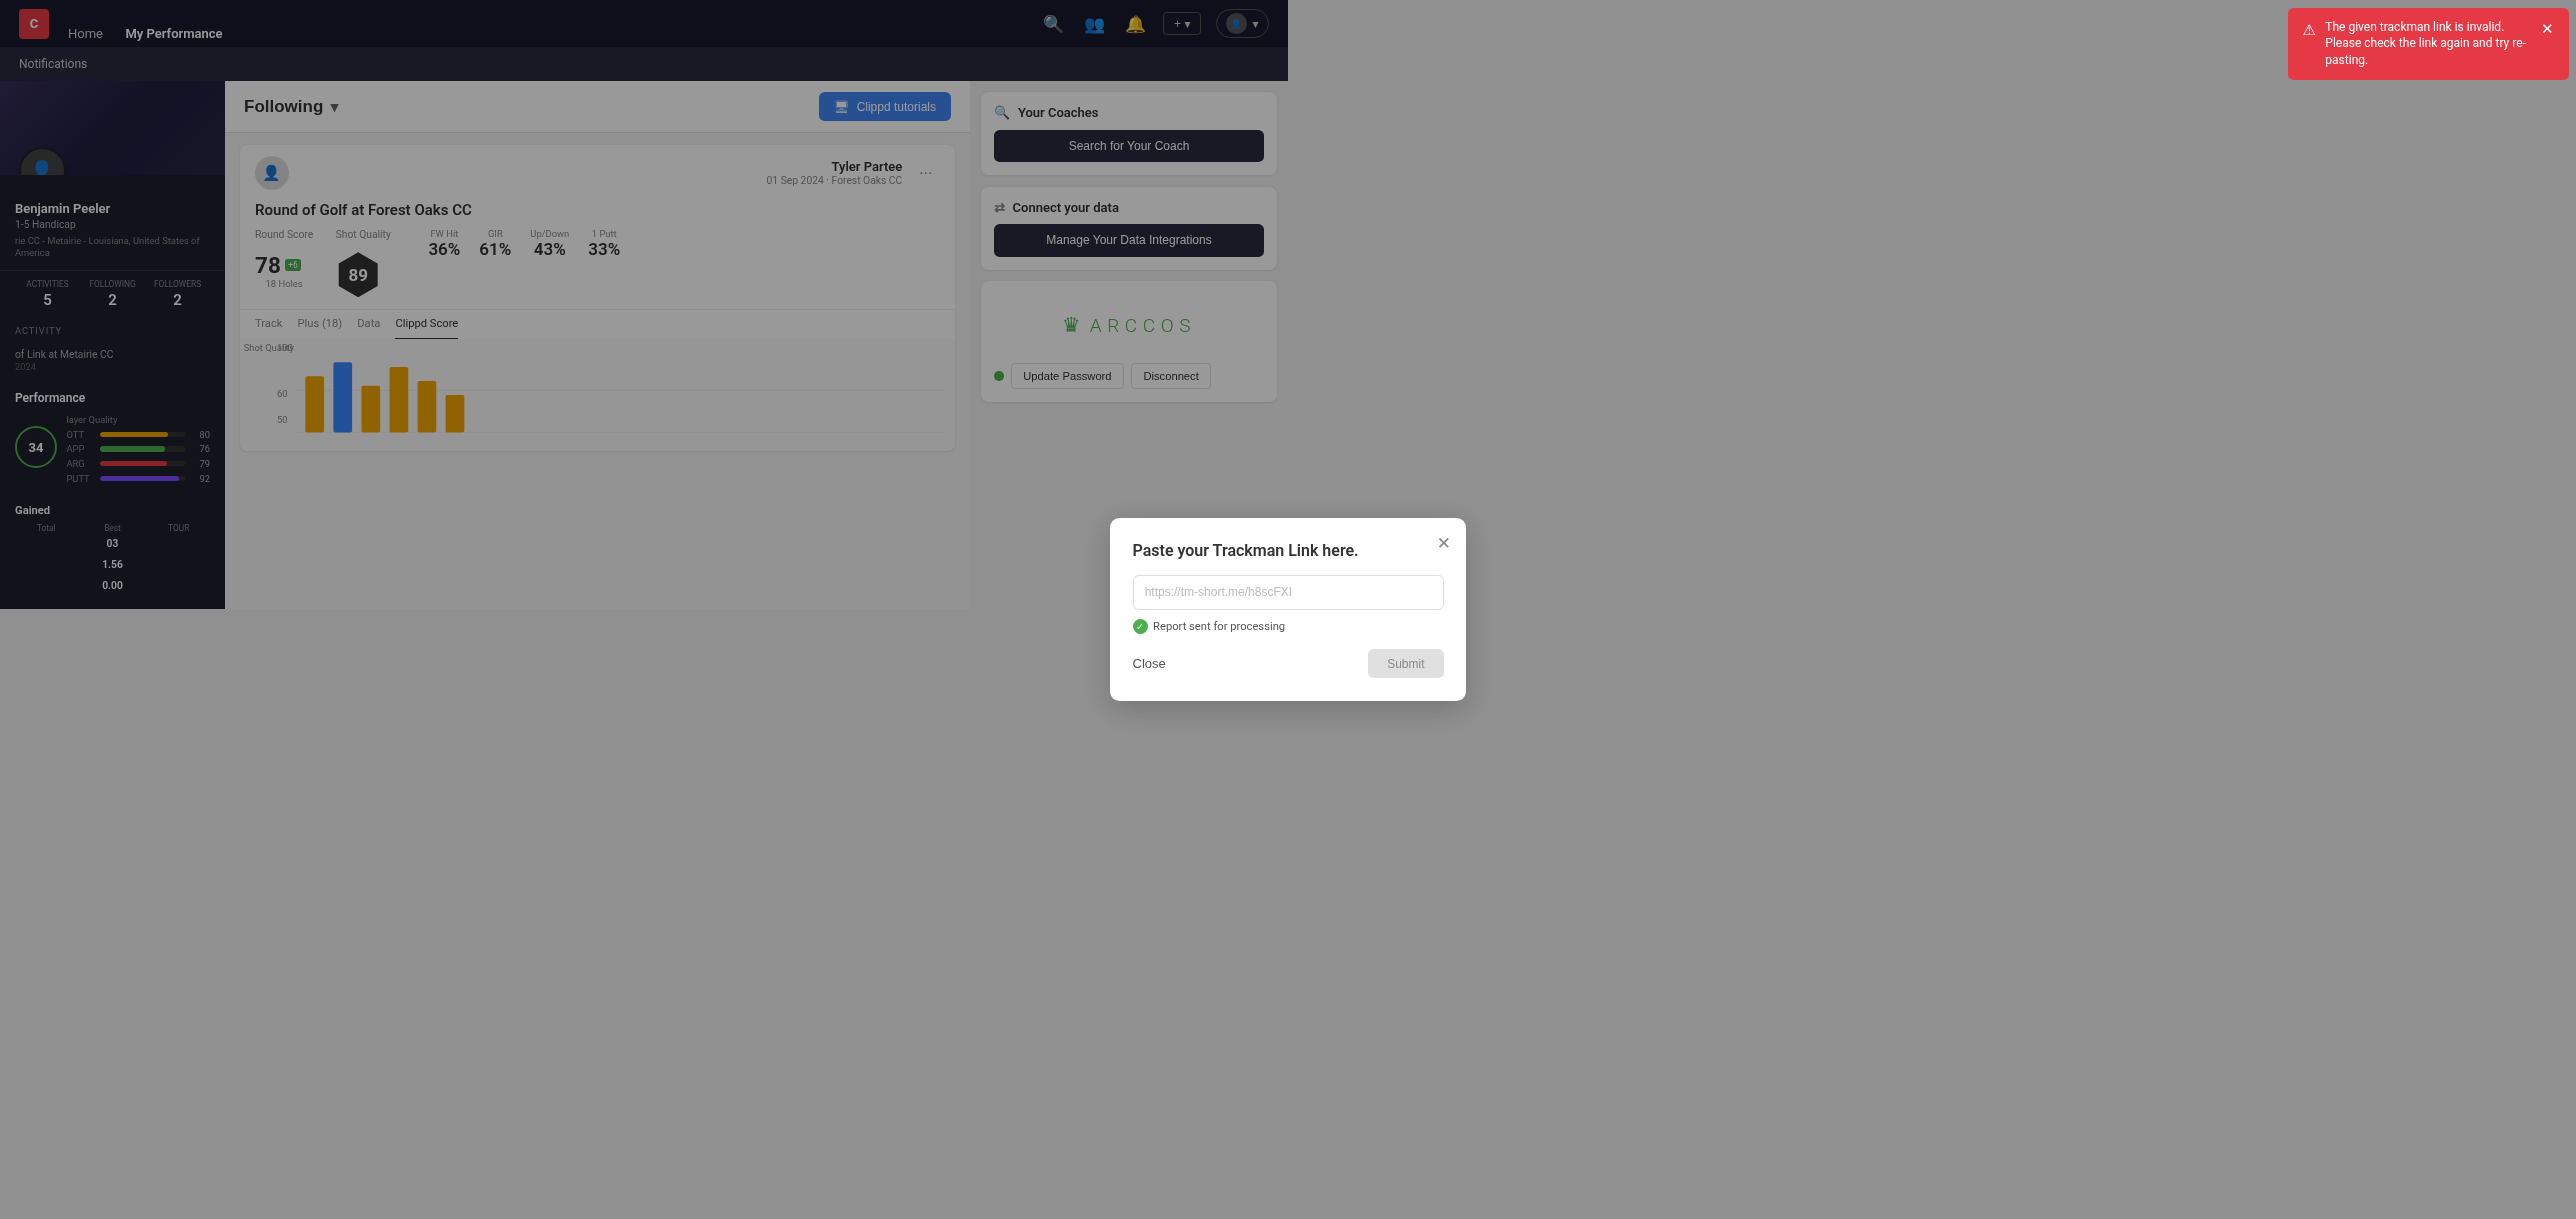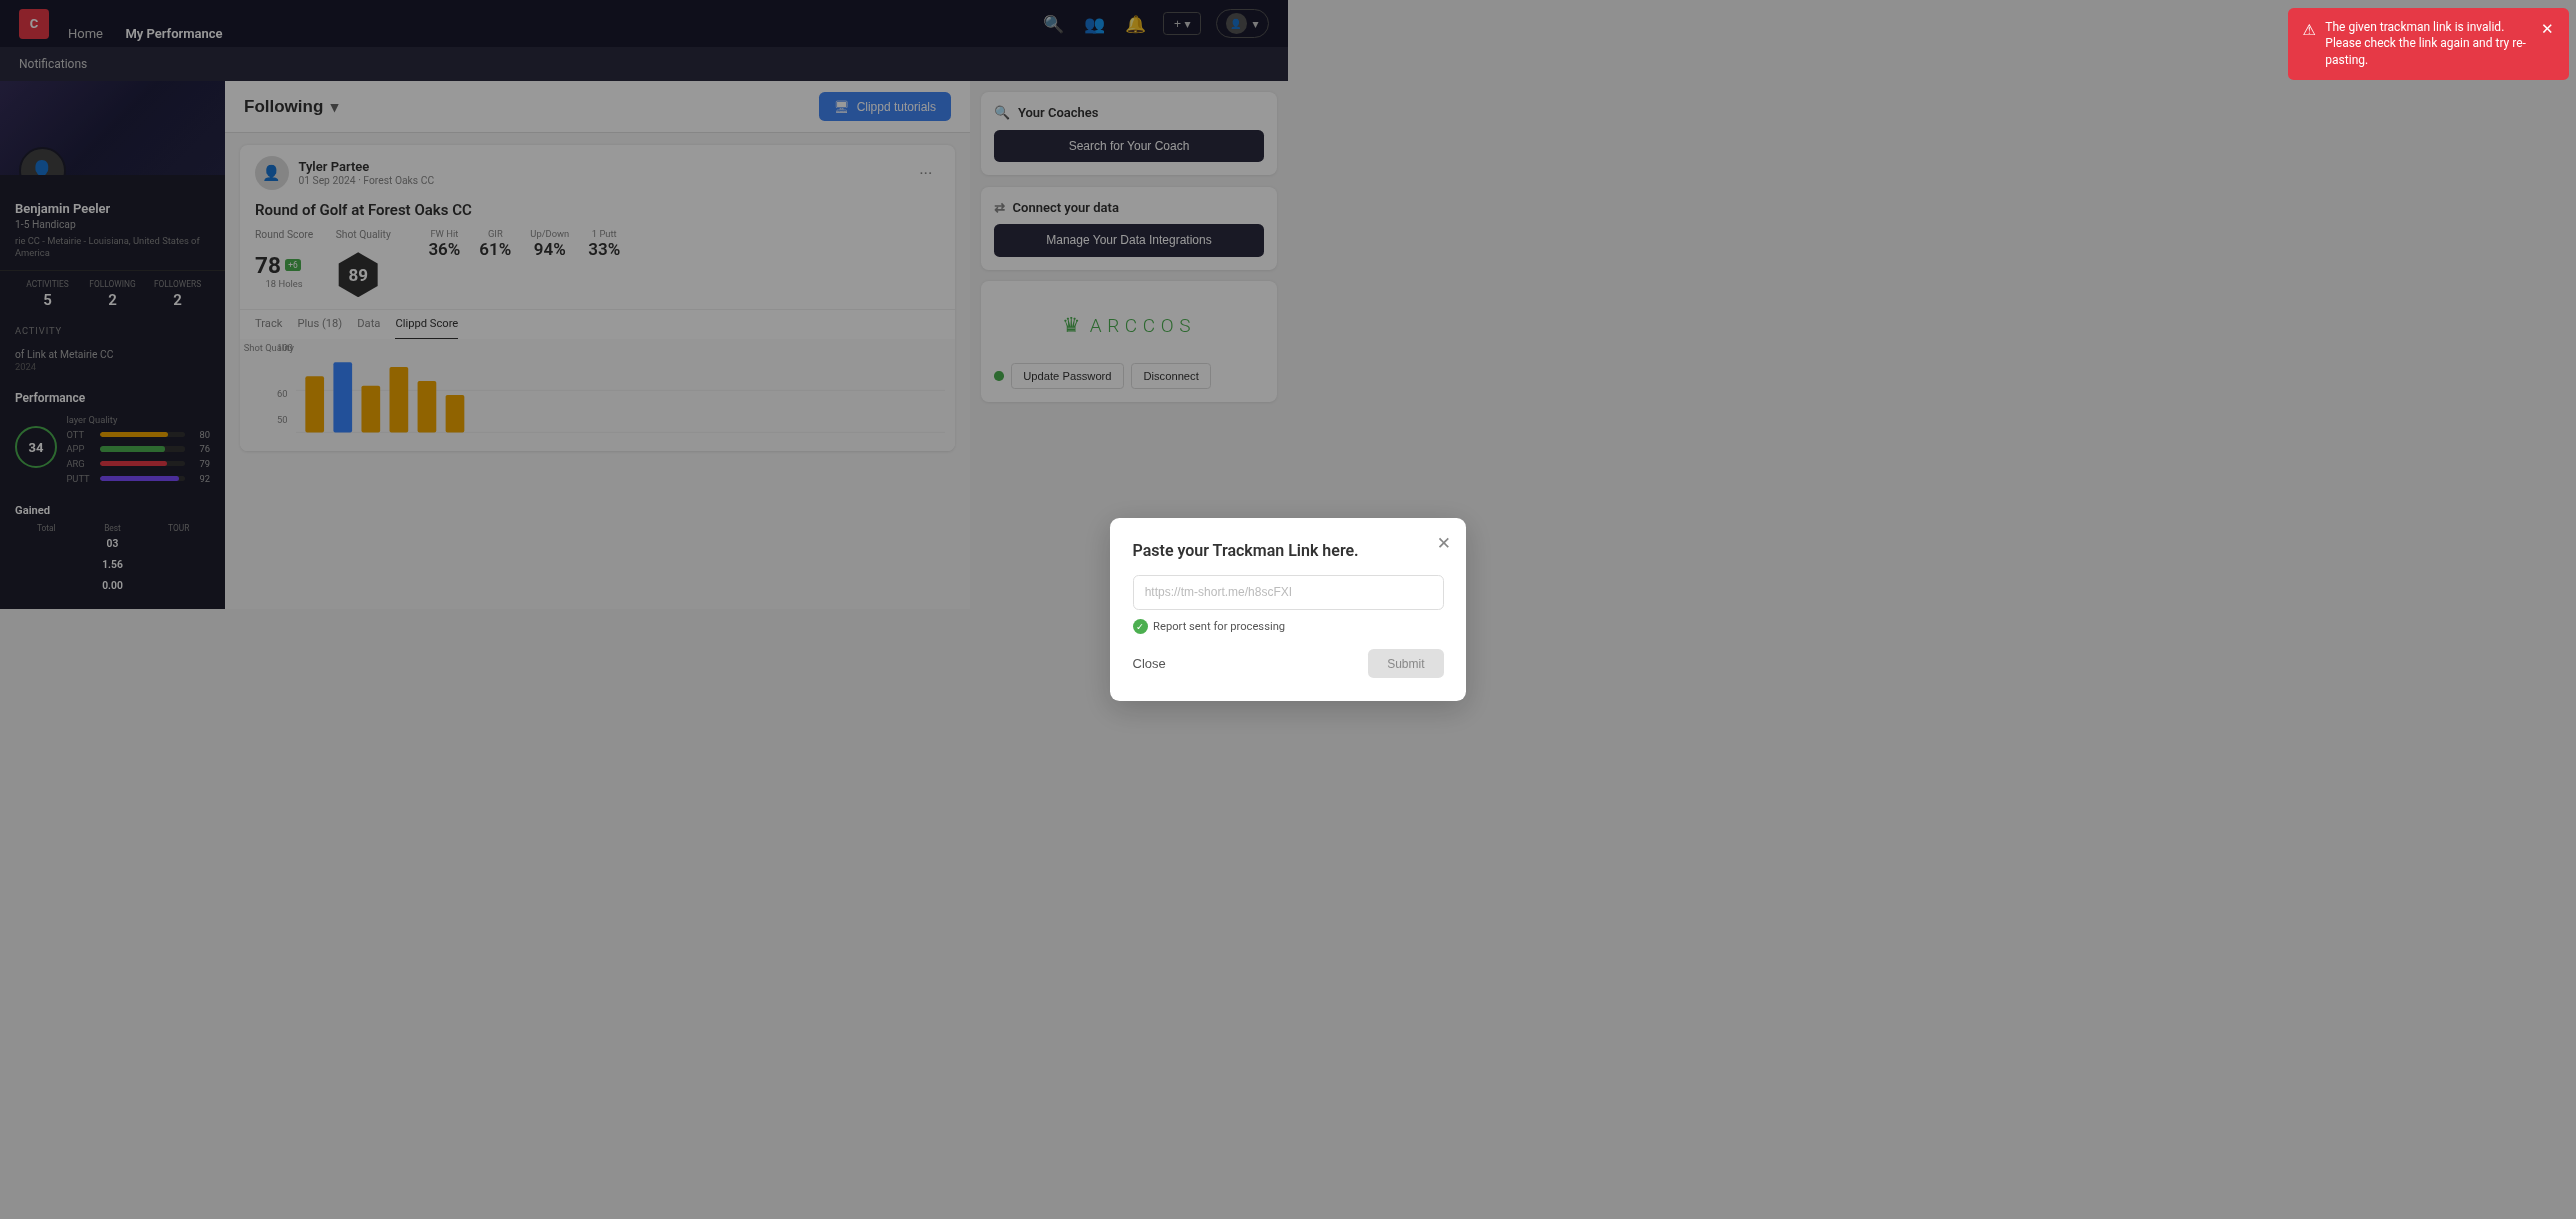--- a/index.html
+++ b/index.html
@@ -400,20 +400,21 @@
       background: #ddd;
       display: flex;
       align-items: center;
       justify-content: center;
       color: #888;
       font-size: 15px;
       flex-shrink: 0;
     }
     .feed-user-info {
       flex: 1;
+      text-align: right;
     }
     .feed-user-name {
       font-size: 13px;
       font-weight: 600;
       color: #333;
     }
     .feed-meta {
       font-size: 10.3px;
       color: #888;
     }
@@ -902,21 +903,21 @@
           <div class="feed-extra-stat">
             <div class="feed-extra-label">FW Hit</div>
             <div class="feed-extra-value">36%</div>
           </div>
           <div class="feed-extra-stat">
             <div class="feed-extra-label">GIR</div>
             <div class="feed-extra-value">61%</div>
           </div>
           <div class="feed-extra-stat">
             <div class="feed-extra-label">Up/Down</div>
-            <div class="feed-extra-value">94%</div>
+            <div class="feed-extra-value">43%</div>
           </div>
           <div class="feed-extra-stat">
             <div class="feed-extra-label">1 Putt</div>
             <div class="feed-extra-value">33%</div>
           </div>
         </div>
       </div>
 
       <div class="feed-tabs">
         <div class="feed-tab">Track</div>

